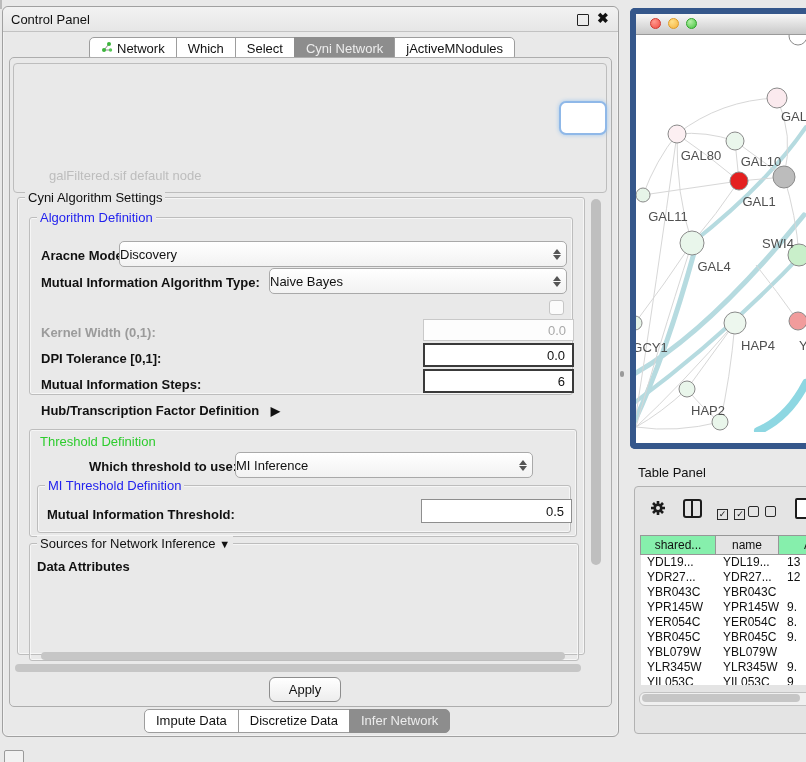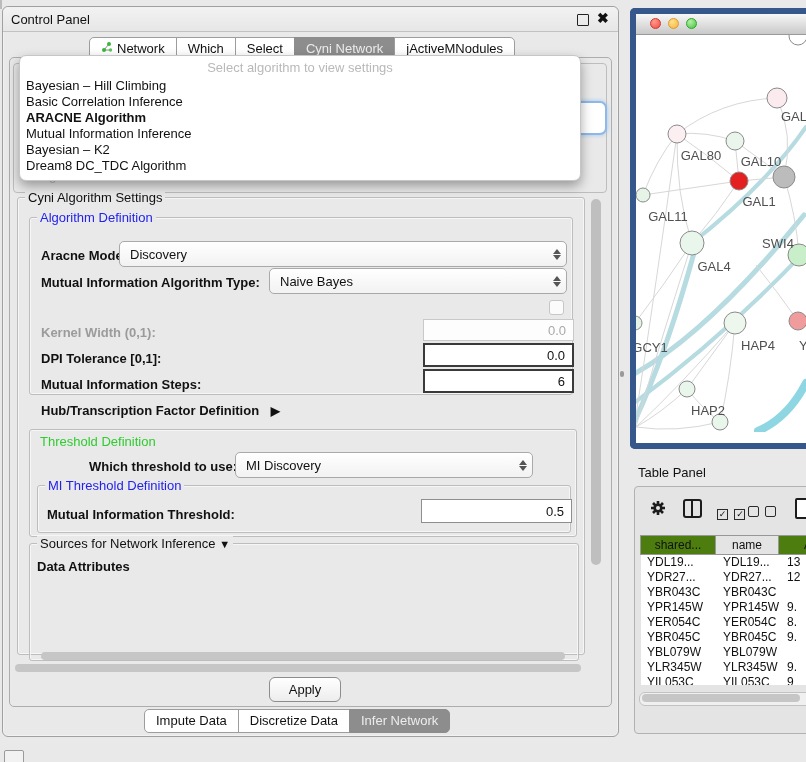--- a/index.html
+++ b/index.html
@@ -42,21 +42,21 @@
   .sb-v{width:10px;border-radius:5px;background:#bfbfbf}
   .sb-h{height:8px;border-radius:4px;background:#c6c6c6}
   
   .group{border:1px solid #bdbdbd;border-radius:3px;box-shadow:0 0 0 1px rgba(255,255,255,.6) inset}
   .gtitle{font-size:13px;background:#e9e9e9;padding:0 3px;white-space:nowrap;z-index:2}
   .blue{color:#2222ee}
   .green{color:#2ecc2e}
   
   .combo{background:linear-gradient(#ffffff,#f2f2f2);border:1px solid #a9a9a9;border-radius:5px;
       display:flex;align-items:center;font-size:13px}
-  .combo .val{flex:1;padding-left:10px;white-space:nowrap;overflow:hidden}
+  .combo .val{flex:1;white-space:nowrap;overflow:hidden}
   .combo .arr{width:18px;display:flex;flex-direction:column;align-items:center;gap:1px}
   .tri-u{width:0;height:0;border-left:4px solid transparent;border-right:4px solid transparent;border-bottom:5px solid #555}
   .tri-d{width:0;height:0;border-left:4px solid transparent;border-right:4px solid transparent;border-top:5px solid #555}
   .field{background:#fff;text-align:right;font-size:13px;display:flex;align-items:center;justify-content:flex-end;padding-right:7px}
   .field.strong{border:2px solid #3a3a3a}
   .field.soft{border:1px solid #8e8e8e}
   .field.off{border:1px solid #c9c9c9;background:#fdfdfd;color:#a9a9a9}
   .checkbox{width:13px;height:13px;border:1px solid #c6c6c6;border-radius:3px;background:#fbfbfb}
   
   #attr-list{left:36px;top:568px;width:536px;height:73px;background:#fff;border:1px solid #9d9d9d;overflow:hidden}
@@ -75,21 +75,21 @@
   #tp-title{left:638px;top:465px;font-size:13px}
   #tp{left:634px;top:486px;width:180px;height:246px;border:1px solid #b2b2b2;border-radius:4px;background:#e4e4e4;overflow:hidden}
   .ticon{display:inline-block}
   #tp-table{left:6px;top:48px;width:200px}
   .trow{display:flex}
   .th{box-sizing:border-box;border:1px solid #979797;margin-left:-1px;height:20px;line-height:19px;
       text-align:center;font-size:12px;overflow:hidden;white-space:nowrap}
   .td{box-sizing:border-box;height:15px;line-height:15px;font-size:12px;background:#fff;
       padding-left:6px;overflow:hidden;white-space:nowrap}
   .c1{width:76px}.c2{width:64px}.c3{width:60px}
-  .hblue{background:#4d7c0f}.hgray{background:#e4e4e4}
+  .hblue{background:#86efac}.hgray{background:#e4e4e4}
   
   #corner-mark{left:0;top:0;width:2px;height:9px;background:#bbb}
   #split-dot{left:620px;top:371px;width:4px;height:6px;background:#9a9a9a;border-radius:2px}
   #mini-win{left:4px;top:750px;width:18px;height:14px;background:#f2f2f2;border:1px solid #9a9a9a;border-radius:2px}
 </style>
 </head>
 <body>
 
 <div class="a" id="corner-mark"></div>
 
@@ -126,29 +126,20 @@
         <span>jActiveMNodules</span>
       </div>
   </div>
 
   <div class="a" id="content-box"></div>
 
   <div class="a" id="hidden-group"></div>
   <div class="a" id="hidden-combo-frag"></div>
   <div class="a" id="hidden-combo-text">galFiltered.sif default node</div>
 
-  <div class="a" id="dropdown">
-    <div class="a" id="dd-placeholder">Select algorithm to view settings</div>
-    <div class="a dd-opt" style="top:22px">Bayesian – Hill Climbing</div>
-    <div class="a dd-opt" style="top:38px">Basic Correlation Inference</div>
-    <div class="a dd-opt bold" style="top:54px">ARACNE Algorithm</div>
-    <div class="a dd-opt" style="top:70px">Mutual Information Inference</div>
-    <div class="a dd-opt" style="top:86px">Bayesian – K2</div>
-    <div class="a dd-opt" style="top:102px">Dream8 DC_TDC Algorithm</div>
-  </div>
 
   <div class="a group" style="left:14px;top:190px;width:566px;height:456px"></div>
   <div class="a gtitle" style="left:22px;top:183px">Cyni Algorithm Settings</div>
 
   <div class="a group" style="left:26px;top:210px;width:542px;height:176px"></div>
   <div class="a gtitle blue" style="left:34px;top:203px">Algorithm Definition</div>
 
   <div class="a lbl" style="left:38px;top:241px">Aracne Mode:</div>
   <div class="a combo" style="left:116px;top:234px;width:446px;height:24px">
     <span class="val">Discovery</span>
@@ -181,21 +172,21 @@
   <div class="a lbl" style="left:38px;top:396px">
     <span>Hub/Transcription Factor Definition</span>
     <span style="margin-left:8px;font-size:12px">▶</span>
   </div>
 
   <div class="a group" style="left:26px;top:422px;width:546px;height:106px"></div>
   <div class="a gtitle green" style="left:34px;top:427px">Threshold Definition</div>
 
   <div class="a lbl" style="left:86px;top:452px">Which threshold to use:</div>
   <div class="a combo" style="left:232px;top:445px;width:296px;height:24px">
-    <span class="val">MI Discovery</span>
+    <span class="val">MI Inference</span>
     <span class="arr">
         <span class="tri-u"></span>
         <span class="tri-d"></span>
       </span>
   </div>
 
   <div class="a group" style="left:34px;top:478px;width:532px;height:46px"></div>
   <div class="a gtitle blue" style="left:42px;top:471px">MI Threshold Definition</div>
   <div class="a lbl" style="left:44px;top:500px">Mutual Information Threshold:</div>
   <div class="a field soft" style="left:418px;top:492px;width:142px;height:22px">0.5</div>

